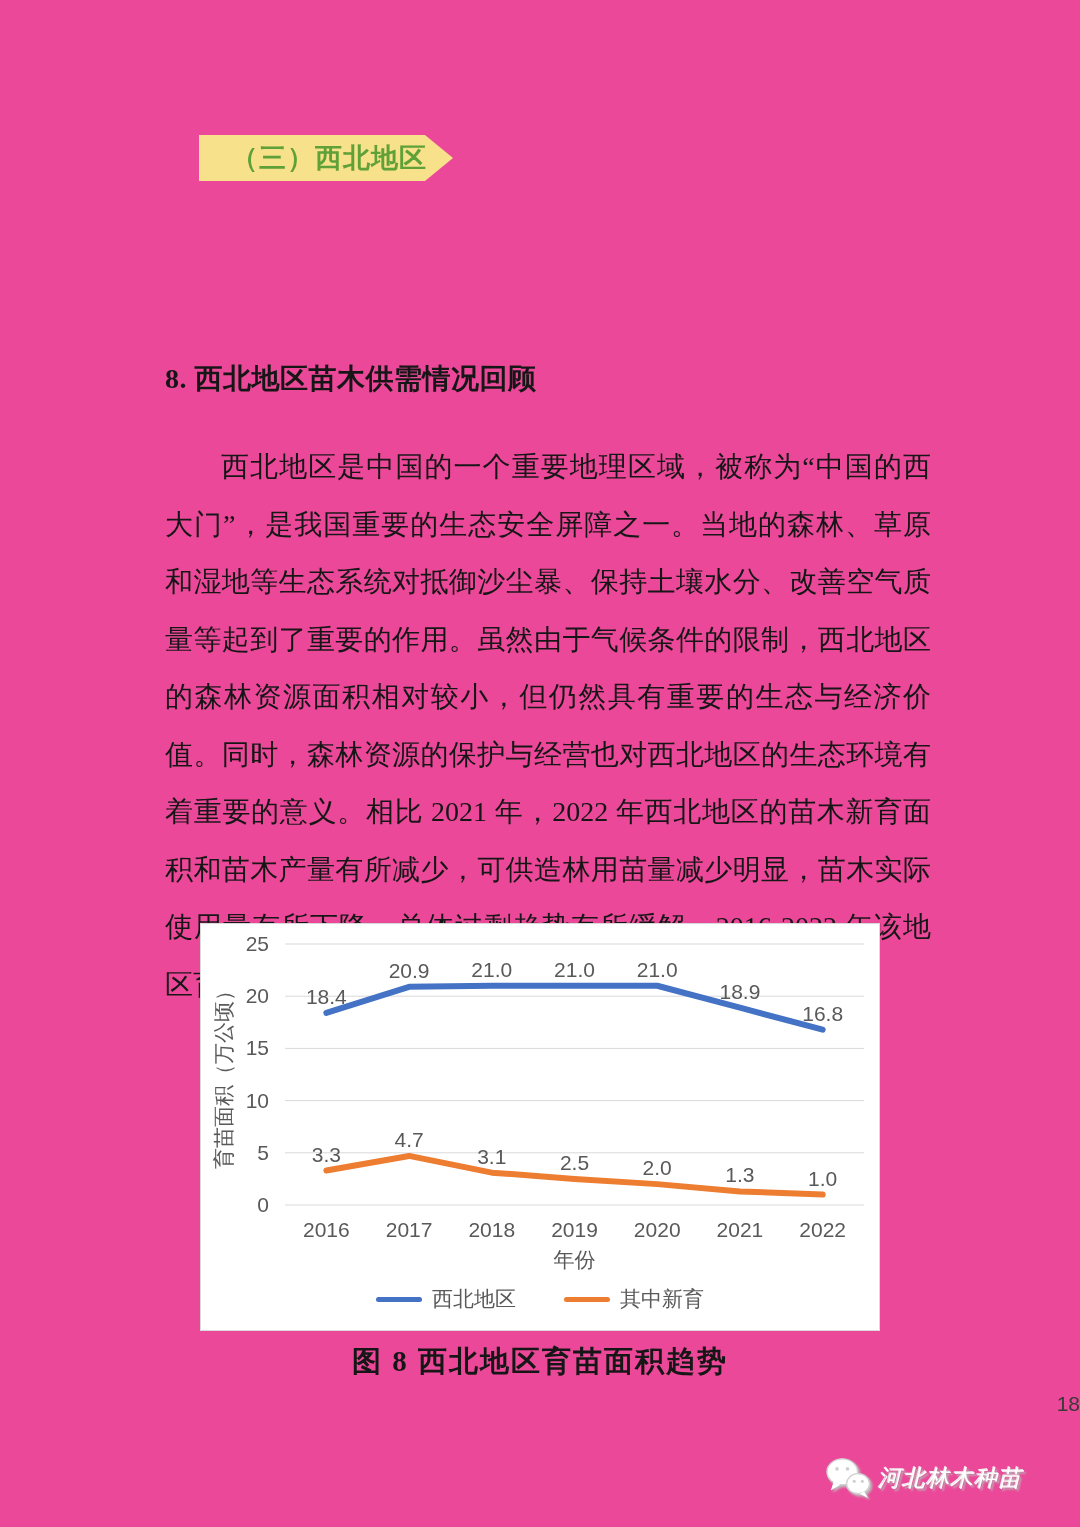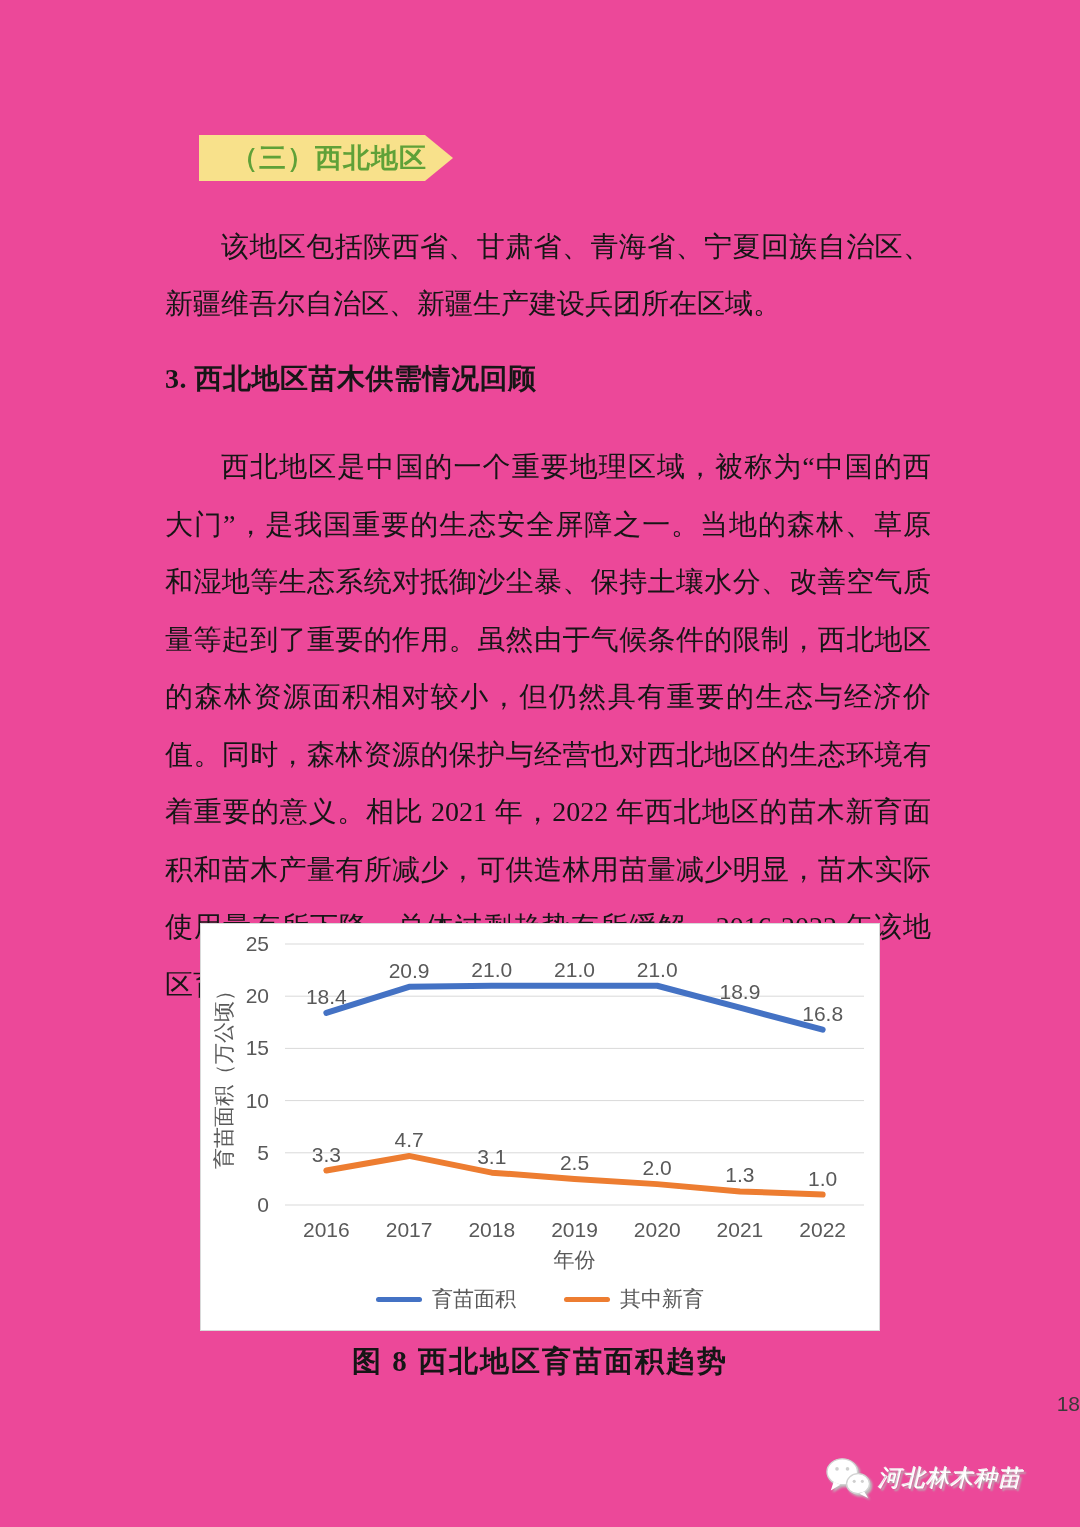--- a/index.html
+++ b/index.html
@@ -44,23 +44,22 @@
 </style>
 </head>
 <body>
 
 <div class="page">
 
   <div class="banner">
     <span class="banner-label">（三）西北地区</span>
   </div>
 
-  <p class="para" id="para-intro">该地区包括陕西省、甘肃省、青海省、宁夏回族自治区、新疆维吾尔自治区、新疆生产建设兵团所在区域。</p>
 
-  <h3 class="section-heading">3. 西北地区苗木供需情况回顾</h3>
+  <h3 class="section-heading">8. 西北地区苗木供需情况回顾</h3>
 
   <p class="para" id="para-body">西北地区是中国的一个重要地理区域，被称为“中国的西大门”，是我国重要的生态安全屏障之一。当地的森林、草原和湿地等生态系统对抵御沙尘暴、保持土壤水分、改善空气质量等起到了重要的作用。虽然由于气候条件的限制，西北地区的森林资源面积相对较小，但仍然具有重要的生态与经济价值。同时，森林资源的保护与经营也对西北地区的生态环境有着重要的意义。相比 2021 年，2022 年西北地区的苗木新育面积和苗木产量有所减少，可供造林用苗量减少明显，苗木实际使用量有所下降，总体过剩趋势有所缓解。2016-2022 年该地区育苗面积及苗木供需趋势如下：</p>
 
   <figure class="chart-box" style="margin:0">
     <svg id="chart-svg" width="678" height="346" viewBox="0 0 678 346">
         <line x1="84" x2="663" y1="281" y2="281" stroke="#D9D9D9" stroke-width="1"></line>
         <text x="68" y="288" text-anchor="end" class="tick">0</text>
         <line x1="84" x2="663" y1="228.8" y2="228.8" stroke="#D9D9D9" stroke-width="1"></line>
         <text x="68" y="235.8" text-anchor="end" class="tick">5</text>
         <line x1="84" x2="663" y1="176.6" y2="176.6" stroke="#D9D9D9" stroke-width="1"></line>
@@ -93,21 +92,21 @@
         <text x="373.5" y="313" text-anchor="middle" class="tick">2019</text>
         <text x="456.21428571428567" y="313" text-anchor="middle" class="tick">2020</text>
         <text x="538.9285714285713" y="313" text-anchor="middle" class="tick">2021</text>
         <text x="621.6428571428571" y="313" text-anchor="middle" class="tick">2022</text>
         <text x="373.5" y="343" text-anchor="middle" class="tick">年份</text>
         <text text-anchor="middle" class="tick" transform="translate(30,150.5) rotate(-90)">育苗面积（万公顷）</text>
       </svg>
     <div class="legend" id="legend">
         <div class="legend-item">
           <span class="swatch" style="background: rgb(68, 114, 196);"></span>
-          <span class="legend-label">育苗面积</span>
+          <span class="legend-label">西北地区</span>
         </div>
         <div class="legend-item">
           <span class="swatch" style="background: rgb(237, 125, 49);"></span>
           <span class="legend-label">其中新育</span>
         </div>
       </div>
   </figure>
 
   <div class="figure-caption">图 8 西北地区育苗面积趋势</div>
 

